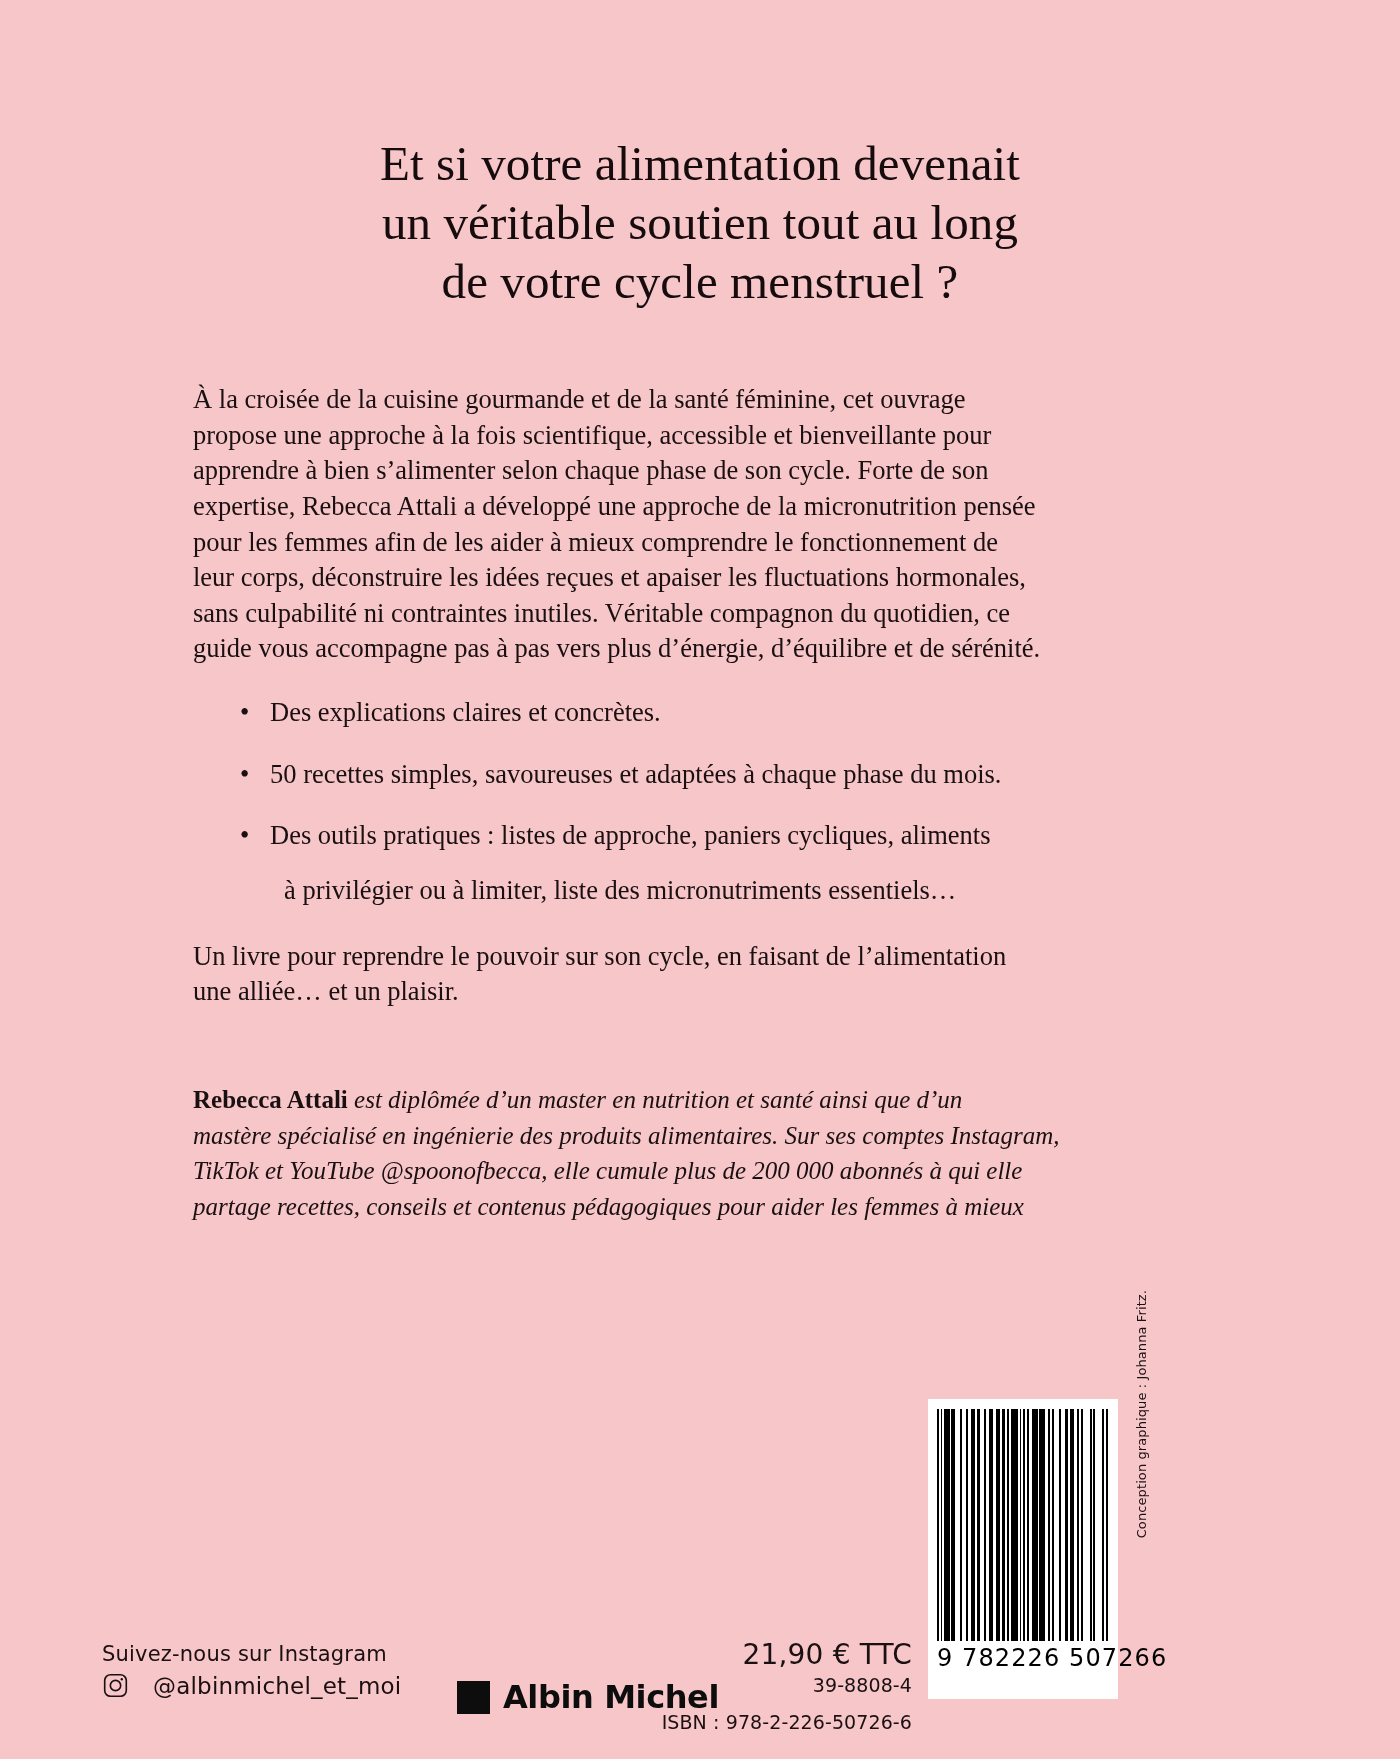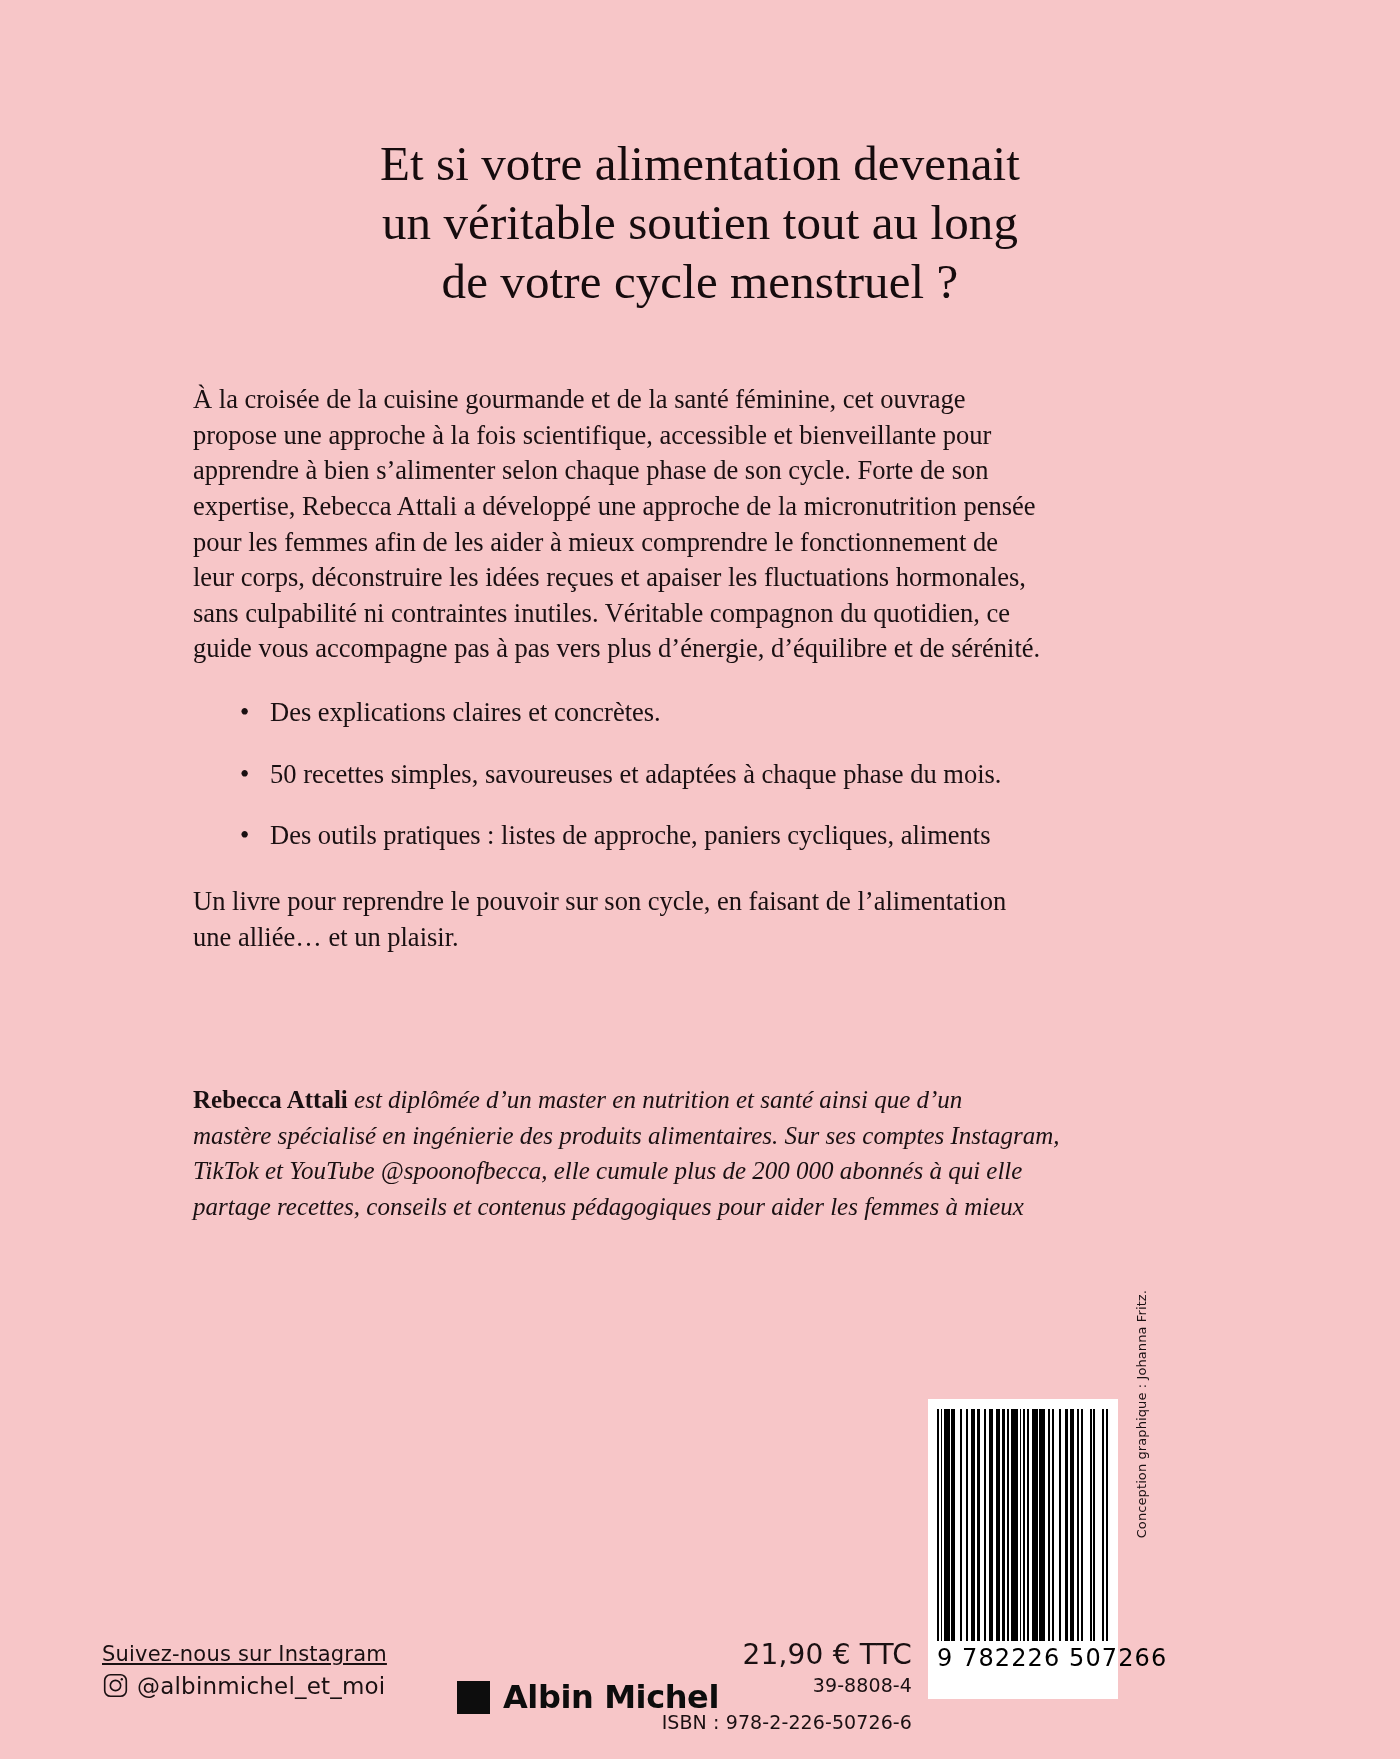--- a/index.html
+++ b/index.html
@@ -85,26 +85,25 @@
     position:absolute;
     left:102px;
     top:1642px;
     font-family:"DejaVu Sans", sans-serif;
     color:#1a1012;
   }
   .footer-social .line1 {
     font-size:21px;
     letter-spacing:0.2px;
     margin-bottom:6px;
-    text-decoration:underline;
   }
   .footer-social .line2 {
     display:flex;
     align-items:center;
-    gap:8px;
+    gap:24px;
     font-size:23px;
     letter-spacing:0.2px;
   }
   .ig-icon { width:27px; height:27px; display:block; }
 
   .publisher {
     position:absolute;
     left:457px;
     top:1678px;
     display:flex;
@@ -204,20 +203,21 @@
       <span class="dot">•</span>
       <span class="ln">Des explications claires et concrètes.</span>
     </div>
     <div class="bullet">
       <span class="dot">•</span>
       <span class="ln">50 recettes simples, savoureuses et adaptées à chaque phase du mois.</span>
     </div>
     <div class="bullet">
       <span class="dot">•</span>
       <span class="ln">Des outils pratiques : listes de approche, paniers cycliques, aliments</span>
+      <span class="ln">à privilégier ou à limiter, liste des micronutriments essentiels…</span>
     </div>
   </div>
 
   <div class="para para-lines closing">
     <span class="ln">Un livre pour reprendre le pouvoir sur son cycle, en faisant de l’alimentation</span>
     <span class="ln">une alliée… et un plaisir.</span>
   </div>
 </div>
 
 <div class="bio">

